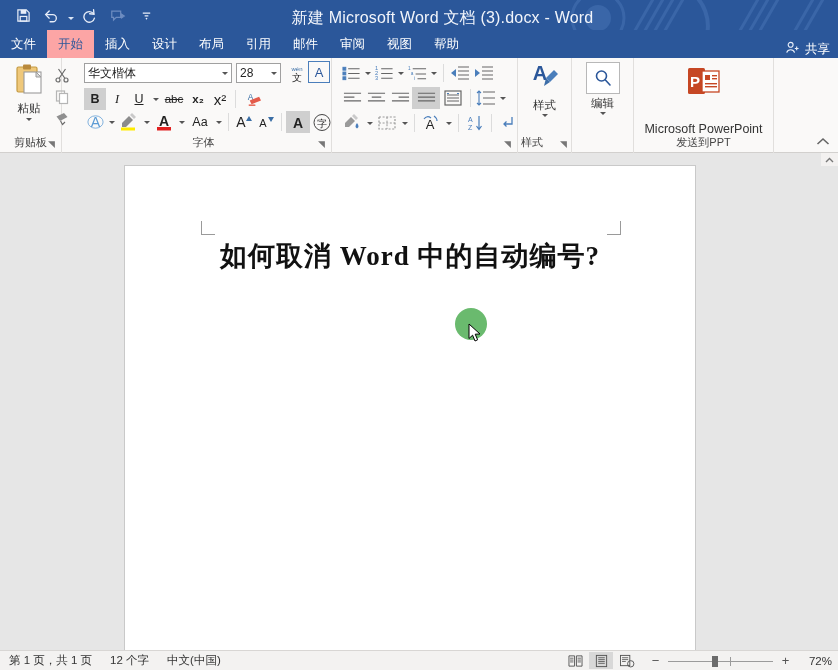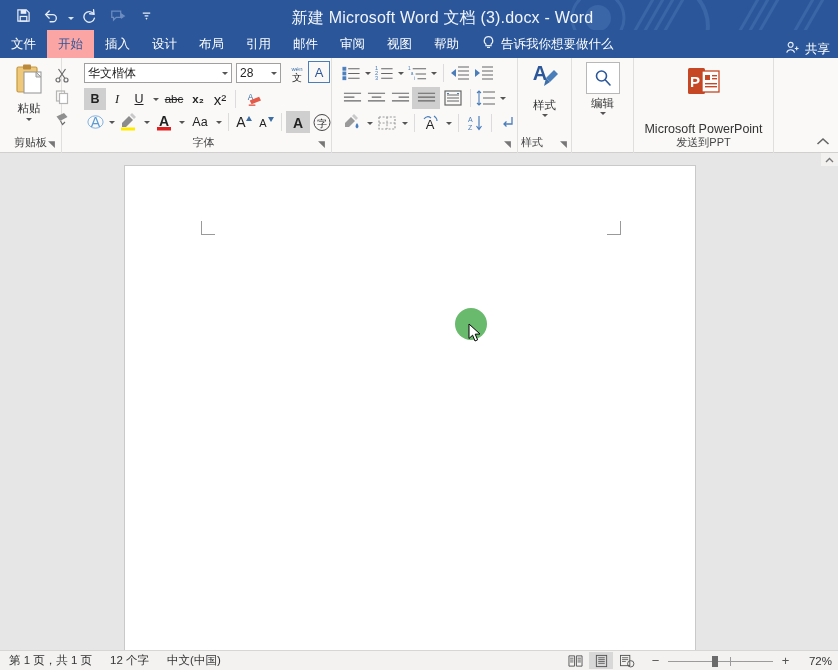--- a/index.html
+++ b/index.html
@@ -255,29 +255,20 @@
     <div class="tab file">文件</div>
     <div class="tab active">开始</div>
     <div class="tab">插入</div>
     <div class="tab">设计</div>
     <div class="tab">布局</div>
     <div class="tab">引用</div>
     <div class="tab">邮件</div>
     <div class="tab">审阅</div>
     <div class="tab">视图</div>
     <div class="tab">帮助</div>
-    <div class="tell-me">
-      <span>
-        <svg width="13" height="16" viewBox="0 0 13 16" fill="none" stroke="#e8eef9" stroke-width="1.2">
-          <path d="M6.5 1.6 a4.2 4.2 0 0 0-2.6 7.5 v1.6 h5.2 V9.1 A4.2 4.2 0 0 0 6.5 1.6z"></path>
-          <path d="M5 12.4h3"></path>
-        </svg>
-      </span>
-      <span>告诉我你想要做什么</span>
-    </div>
     <div class="share">
       <span>
         <svg width="16" height="15" viewBox="0 0 17 15" fill="none" stroke="#e8eef9" stroke-width="1.2">
           <circle cx="6" cy="4.6" r="2.6"></circle>
           <path d="M1.8 13 a4.4 4.4 0 0 1 8.4 0"></path>
           <path d="M12.4 6.5v4M10.4 8.5h4"></path>
         </svg>
       </span>
       <span>共享</span>
     </div>
@@ -645,20 +636,21 @@
 
   <div class="docarea">
     <div class="scroll-up-cap">
       <svg width="9" height="6" viewBox="0 0 9 6" fill="none" stroke="#777" stroke-width="1.4">
           <path d="M1 5 L4.5 1.5 L8 5"></path>
         </svg>
     </div>
     <div class="page">
       <div class="mark tl"></div>
       <div class="mark tr"></div>
+      <div class="doc-title">如何取消 Word 中的自动编号?</div>
       <div class="click-dot"></div>
       <div class="cursor">
         <svg width="14" height="20" viewBox="0 0 14 20">
           <path d="M1 1 L1 15.5 L4.6 12.2 L7 18 L9.6 16.8 L7.2 11.2 L12 11z" fill="#fff" stroke="#000" stroke-width="1"></path>
         </svg>
       </div>
     </div>
   </div>
 
   <div class="statusbar">

